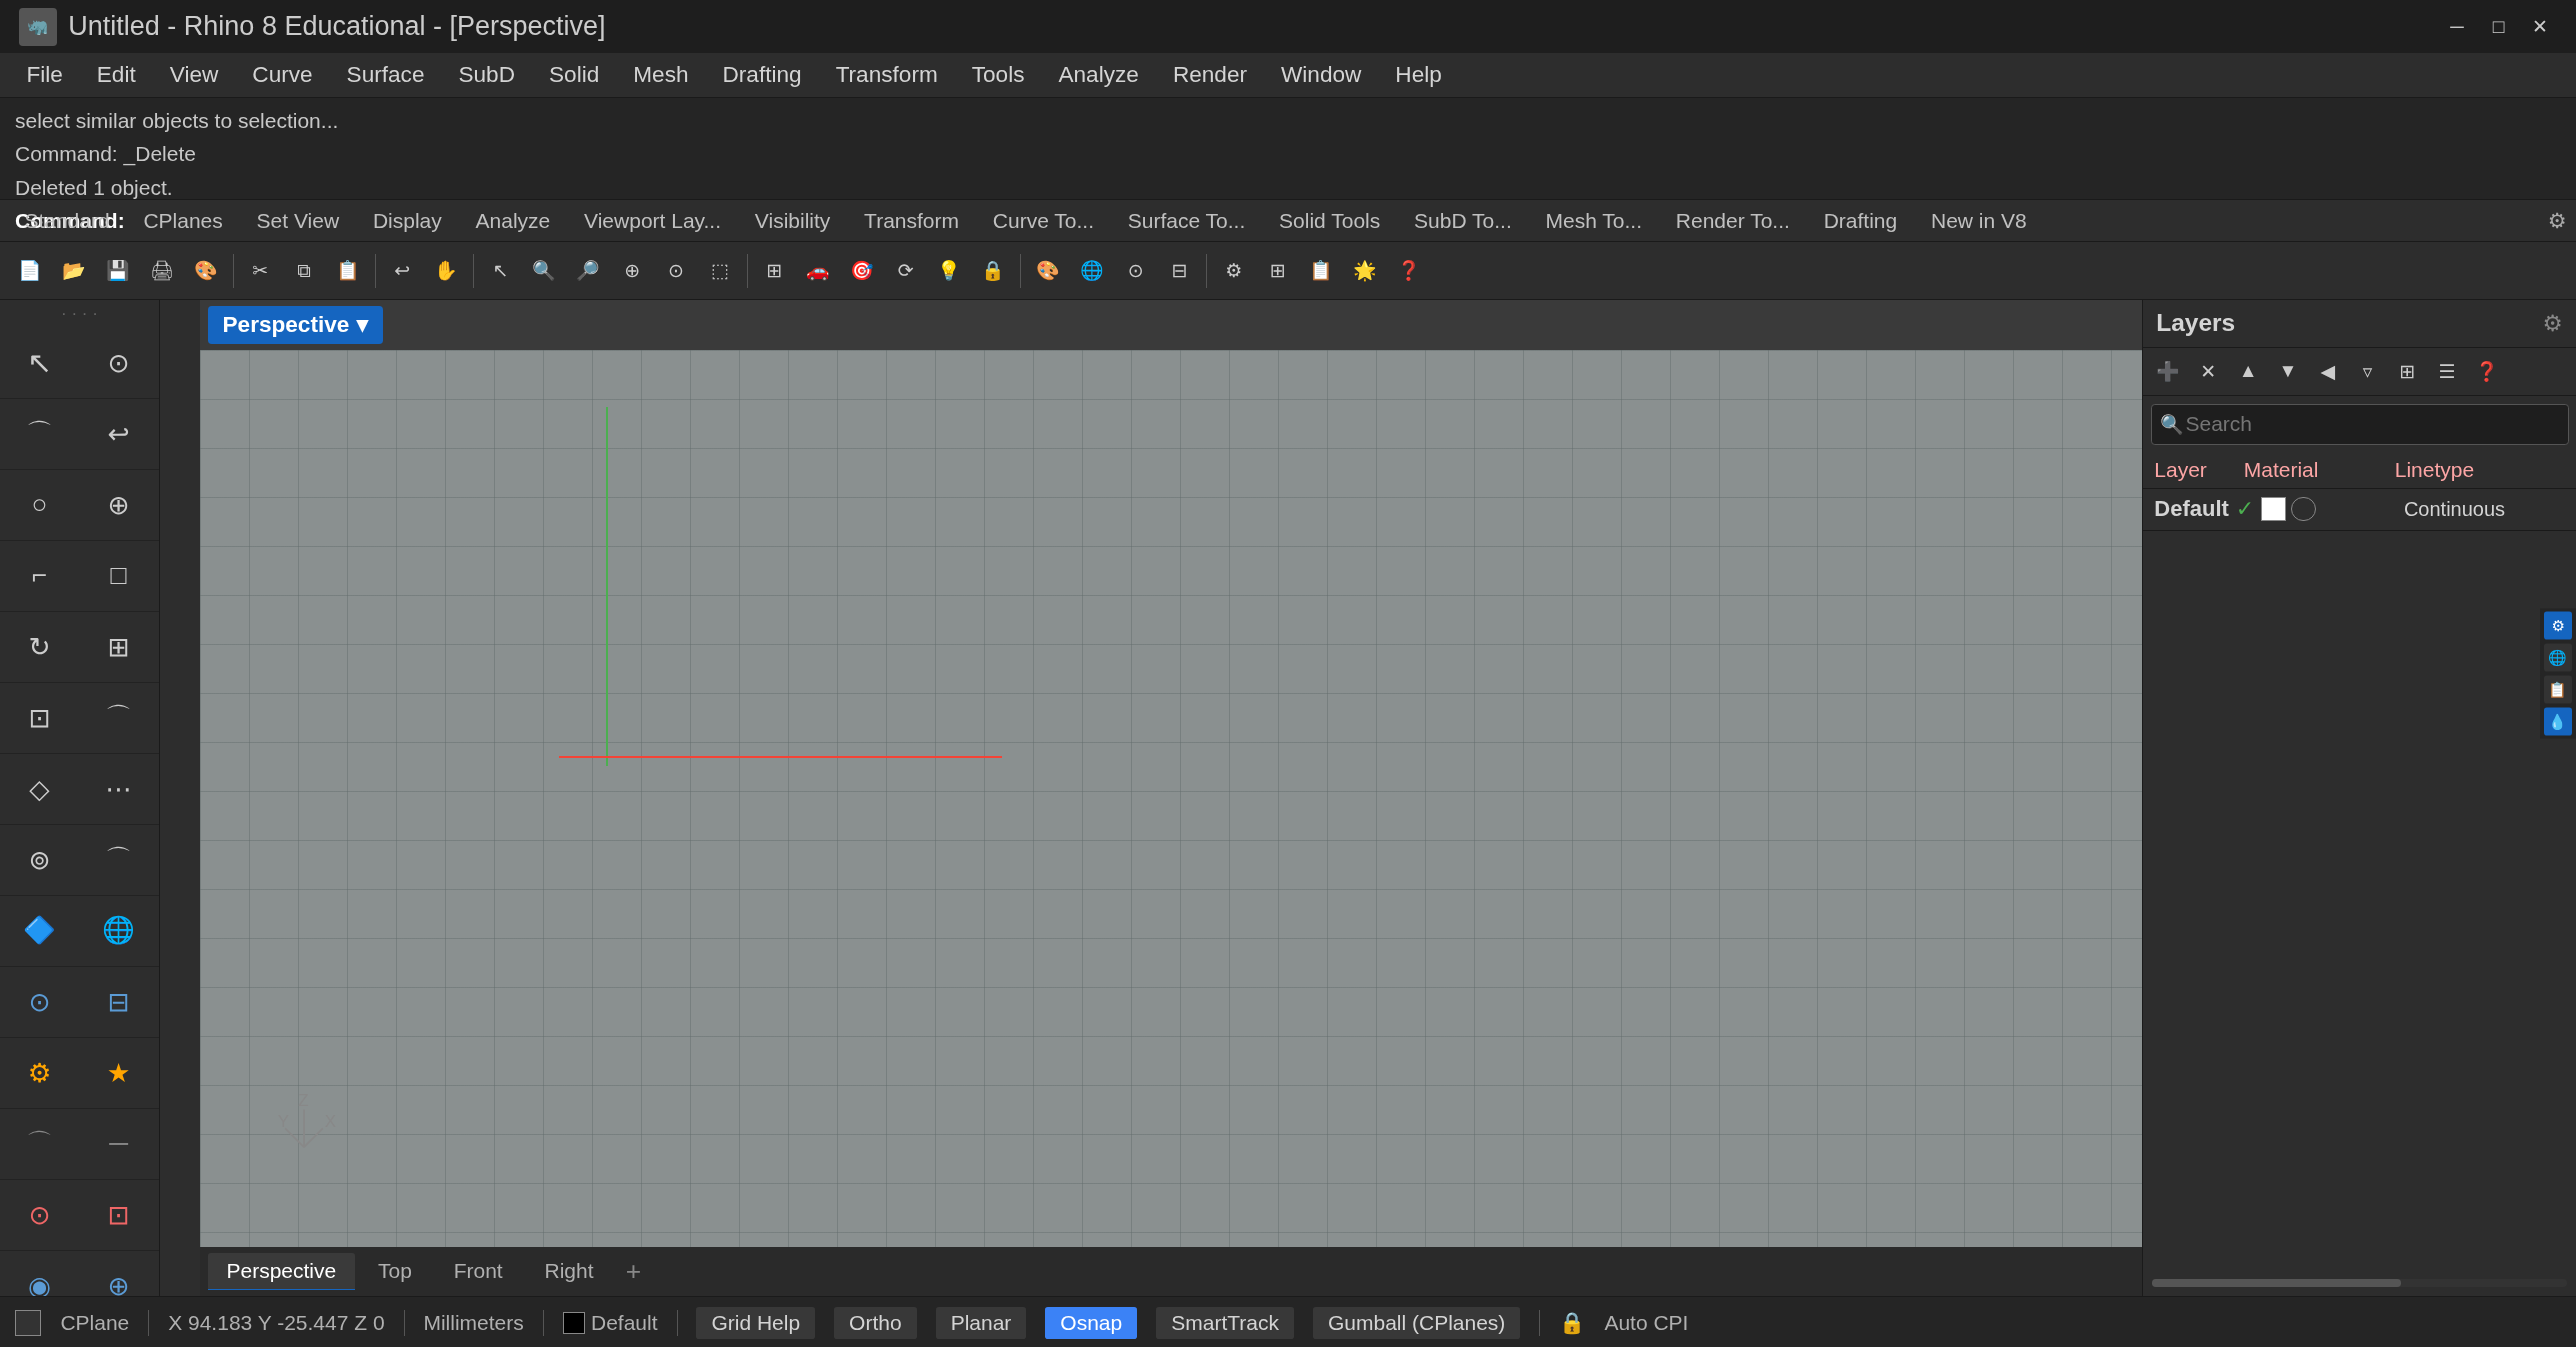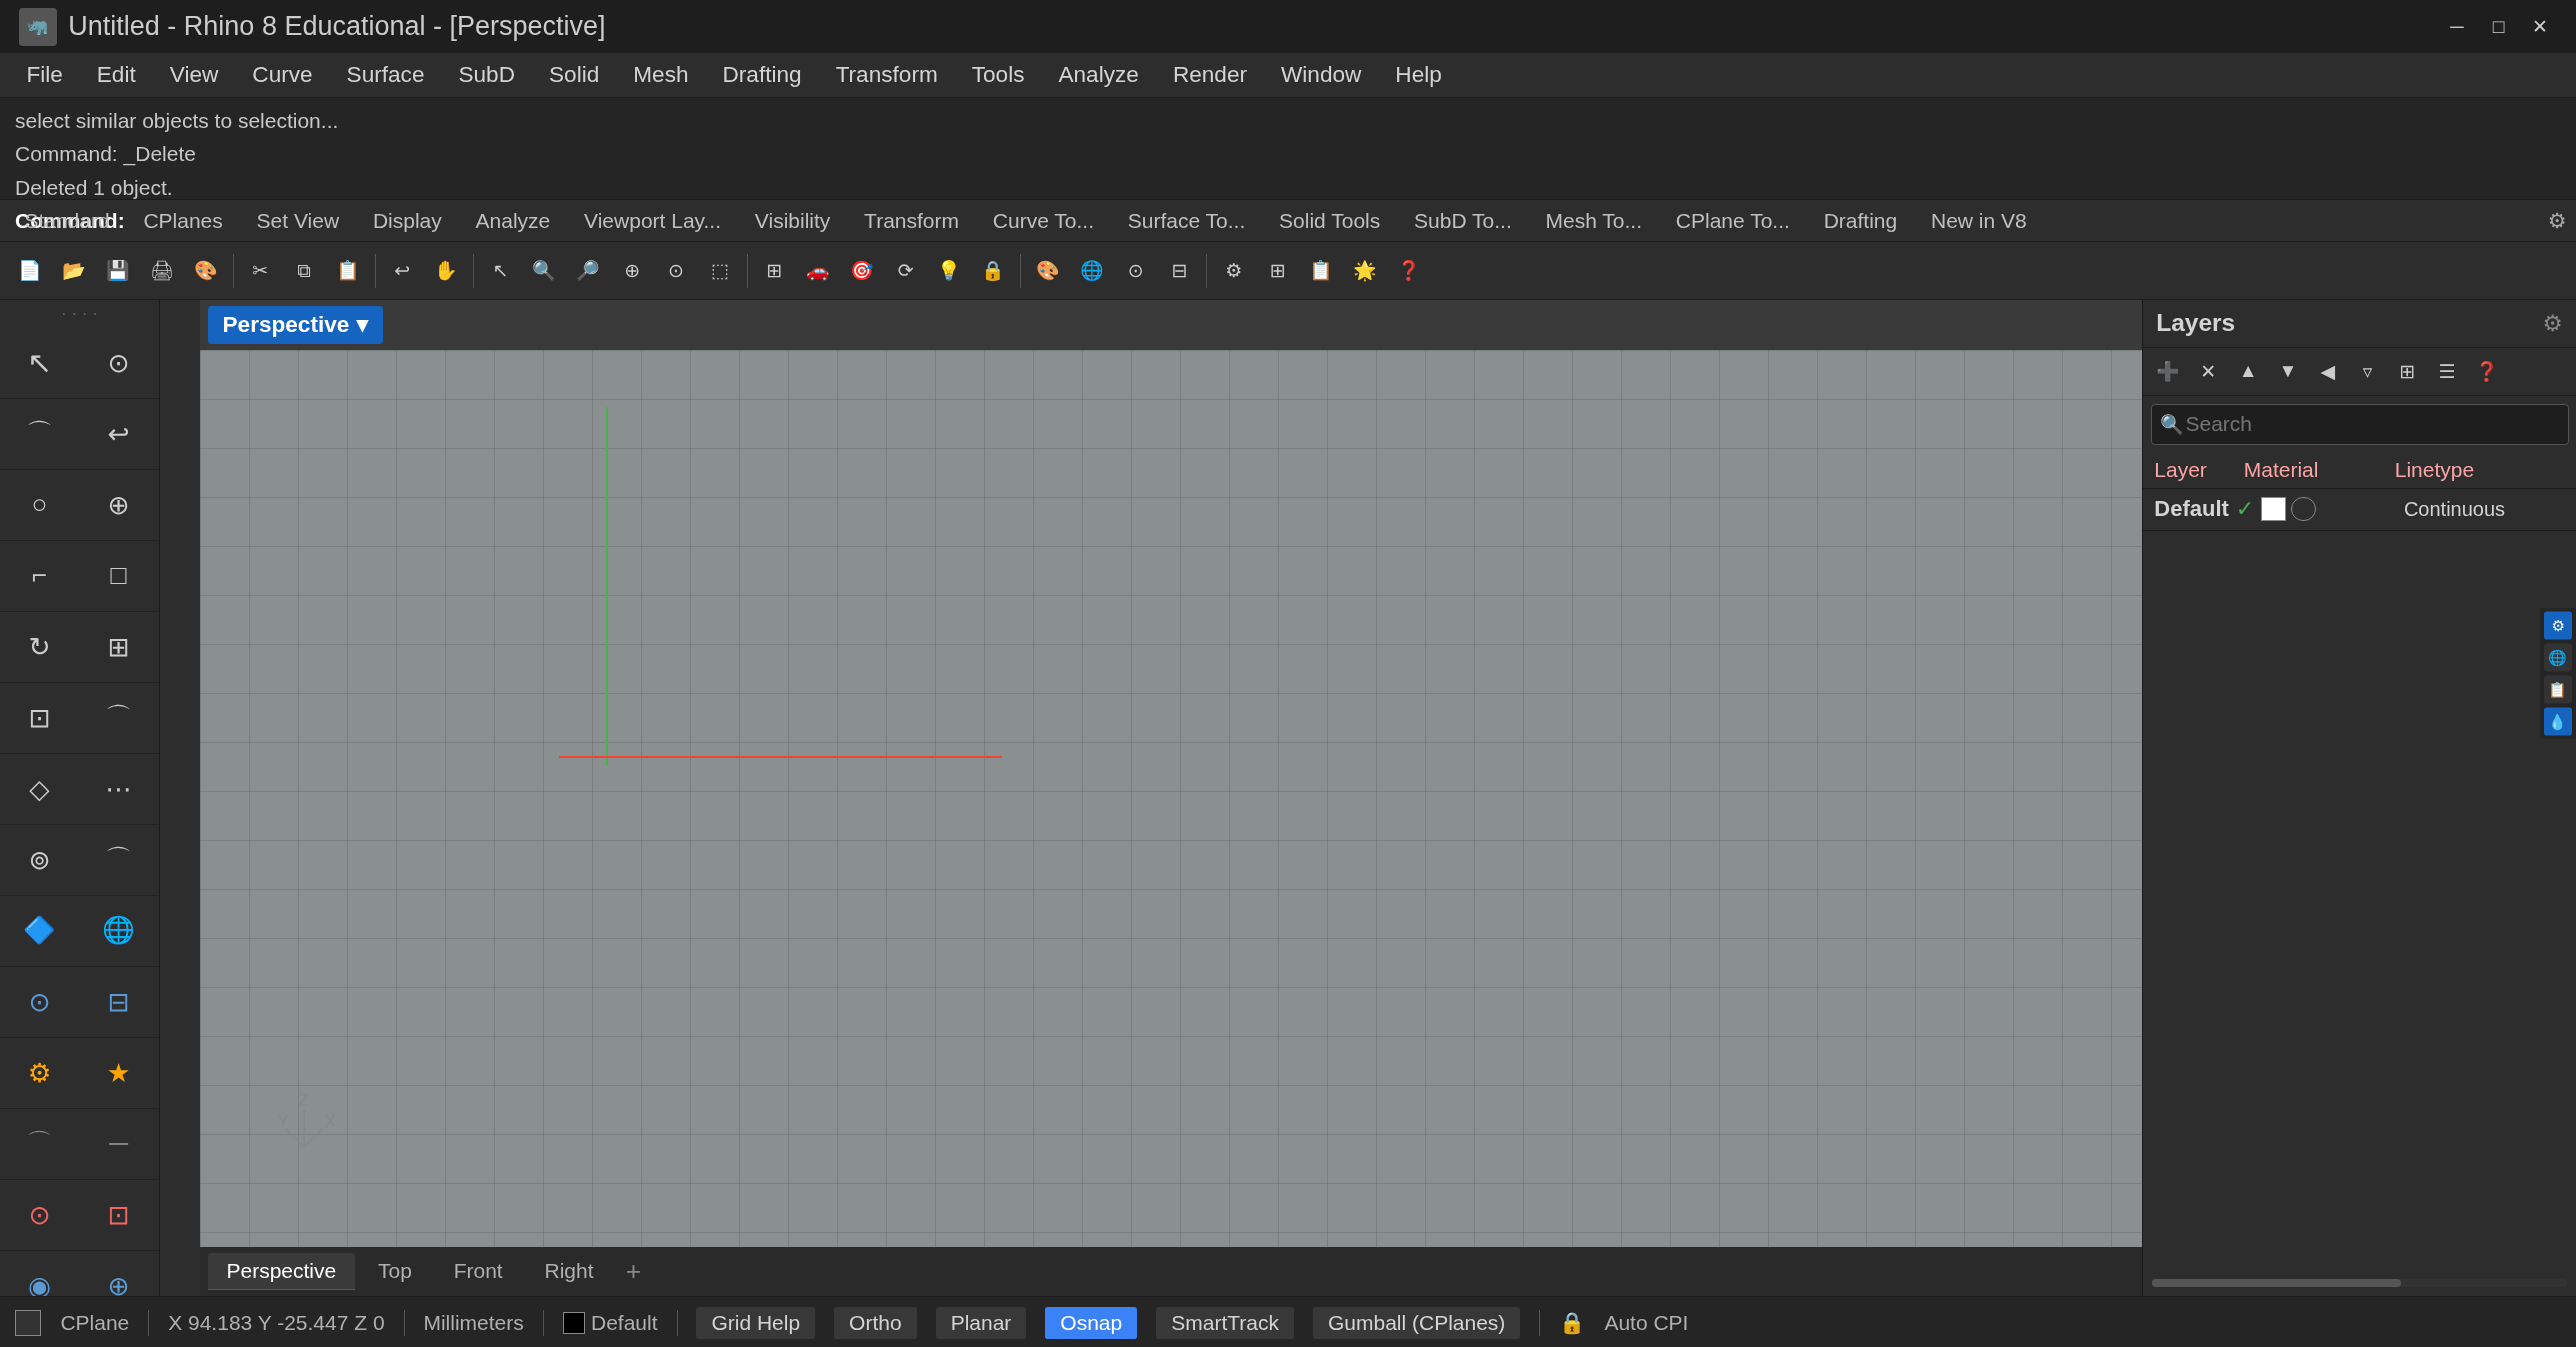--- a/index.html
+++ b/index.html
@@ -406,21 +406,21 @@
     <span class="toolbar-tab">Display</span>
     <span class="toolbar-tab">Analyze</span>
     <span class="toolbar-tab">Viewport Lay...</span>
     <span class="toolbar-tab">Visibility</span>
     <span class="toolbar-tab">Transform</span>
     <span class="toolbar-tab">Curve To...</span>
     <span class="toolbar-tab">Surface To...</span>
     <span class="toolbar-tab">Solid Tools</span>
     <span class="toolbar-tab">SubD To...</span>
     <span class="toolbar-tab">Mesh To...</span>
-    <span class="toolbar-tab">CPlane To...</span>
+    <span class="toolbar-tab">Render To...</span>
     <span class="toolbar-tab">Drafting</span>
     <span class="toolbar-tab">New in V8</span>
     <span class="toolbar-settings">⚙</span>
   </div>
 
   <div id="toolbar-icons">
     <div class="tb-icon">📄</div>
     <div class="tb-icon">📂</div>
     <div class="tb-icon">💾</div>
     <div class="tb-icon">🖨</div>

